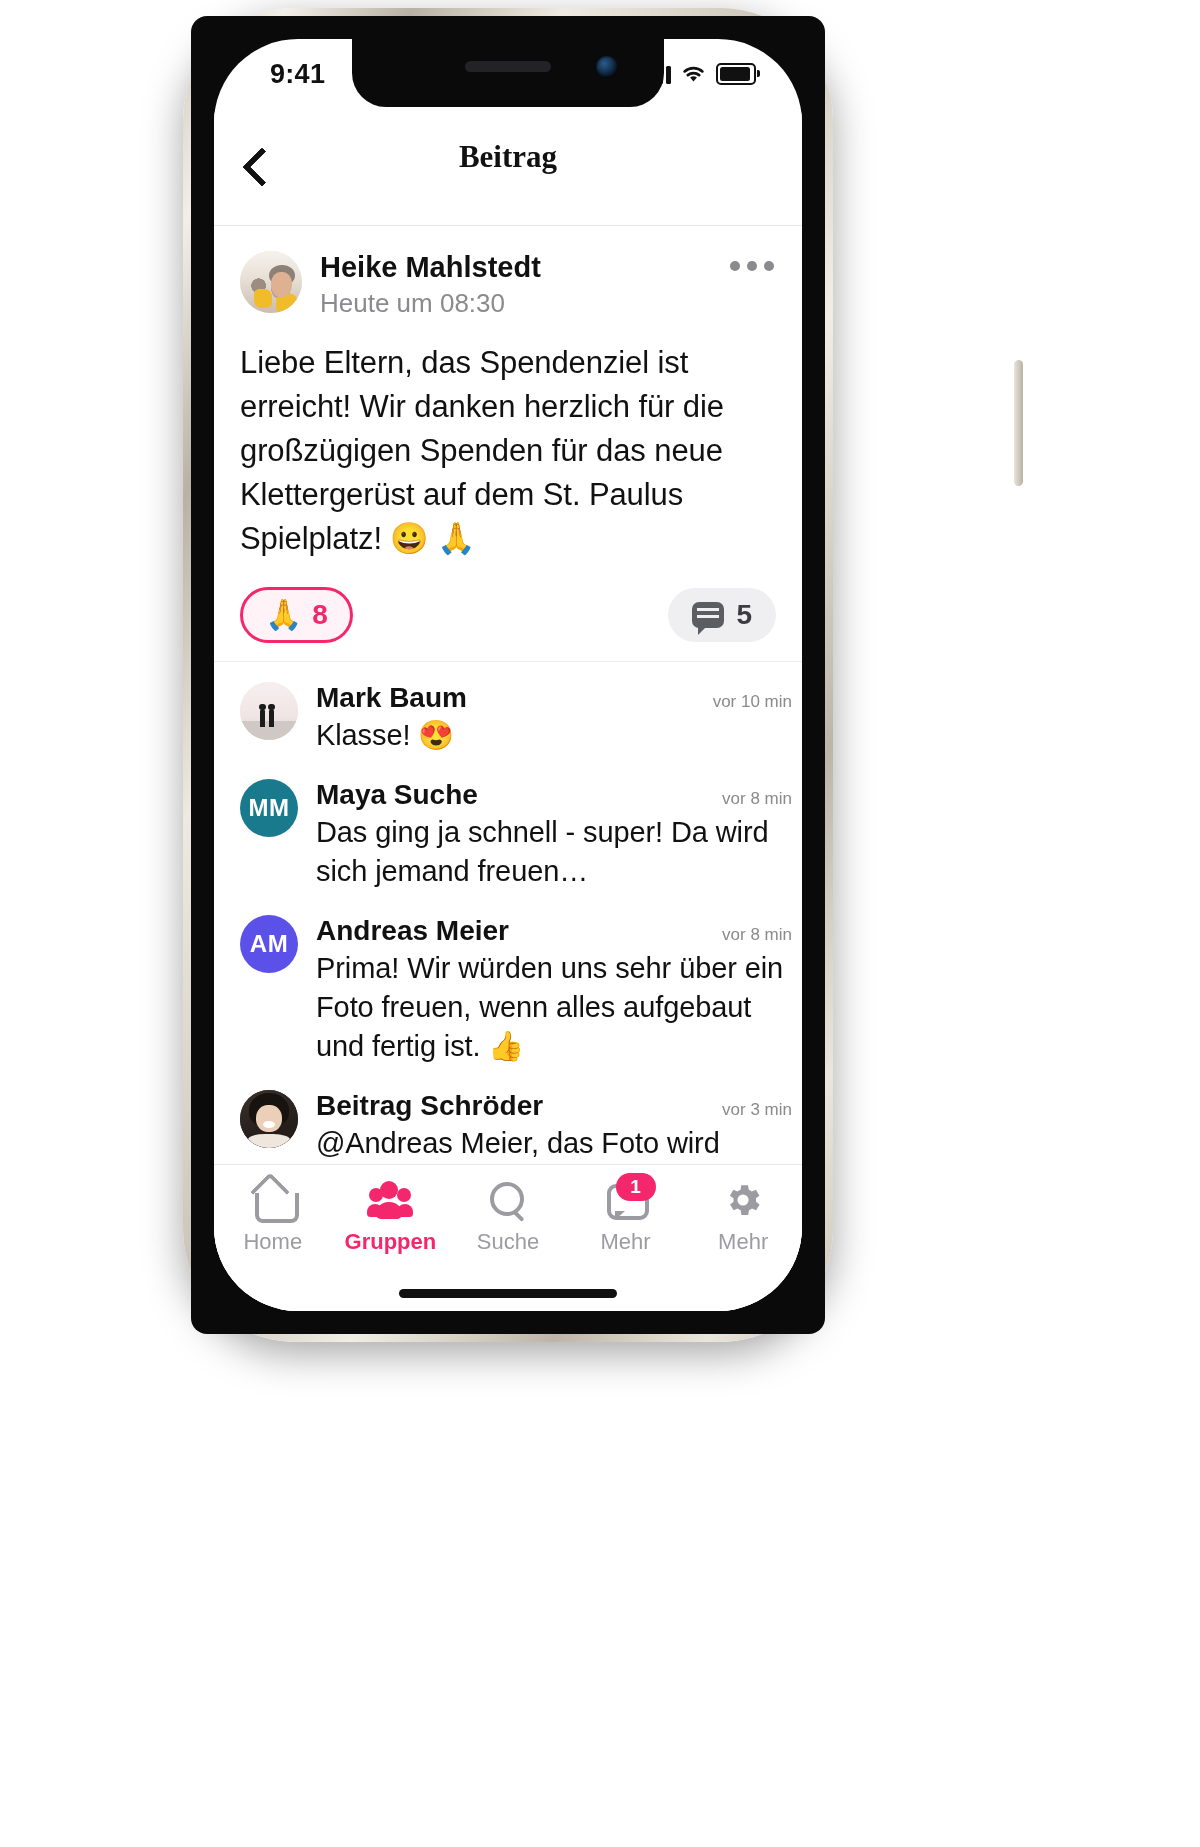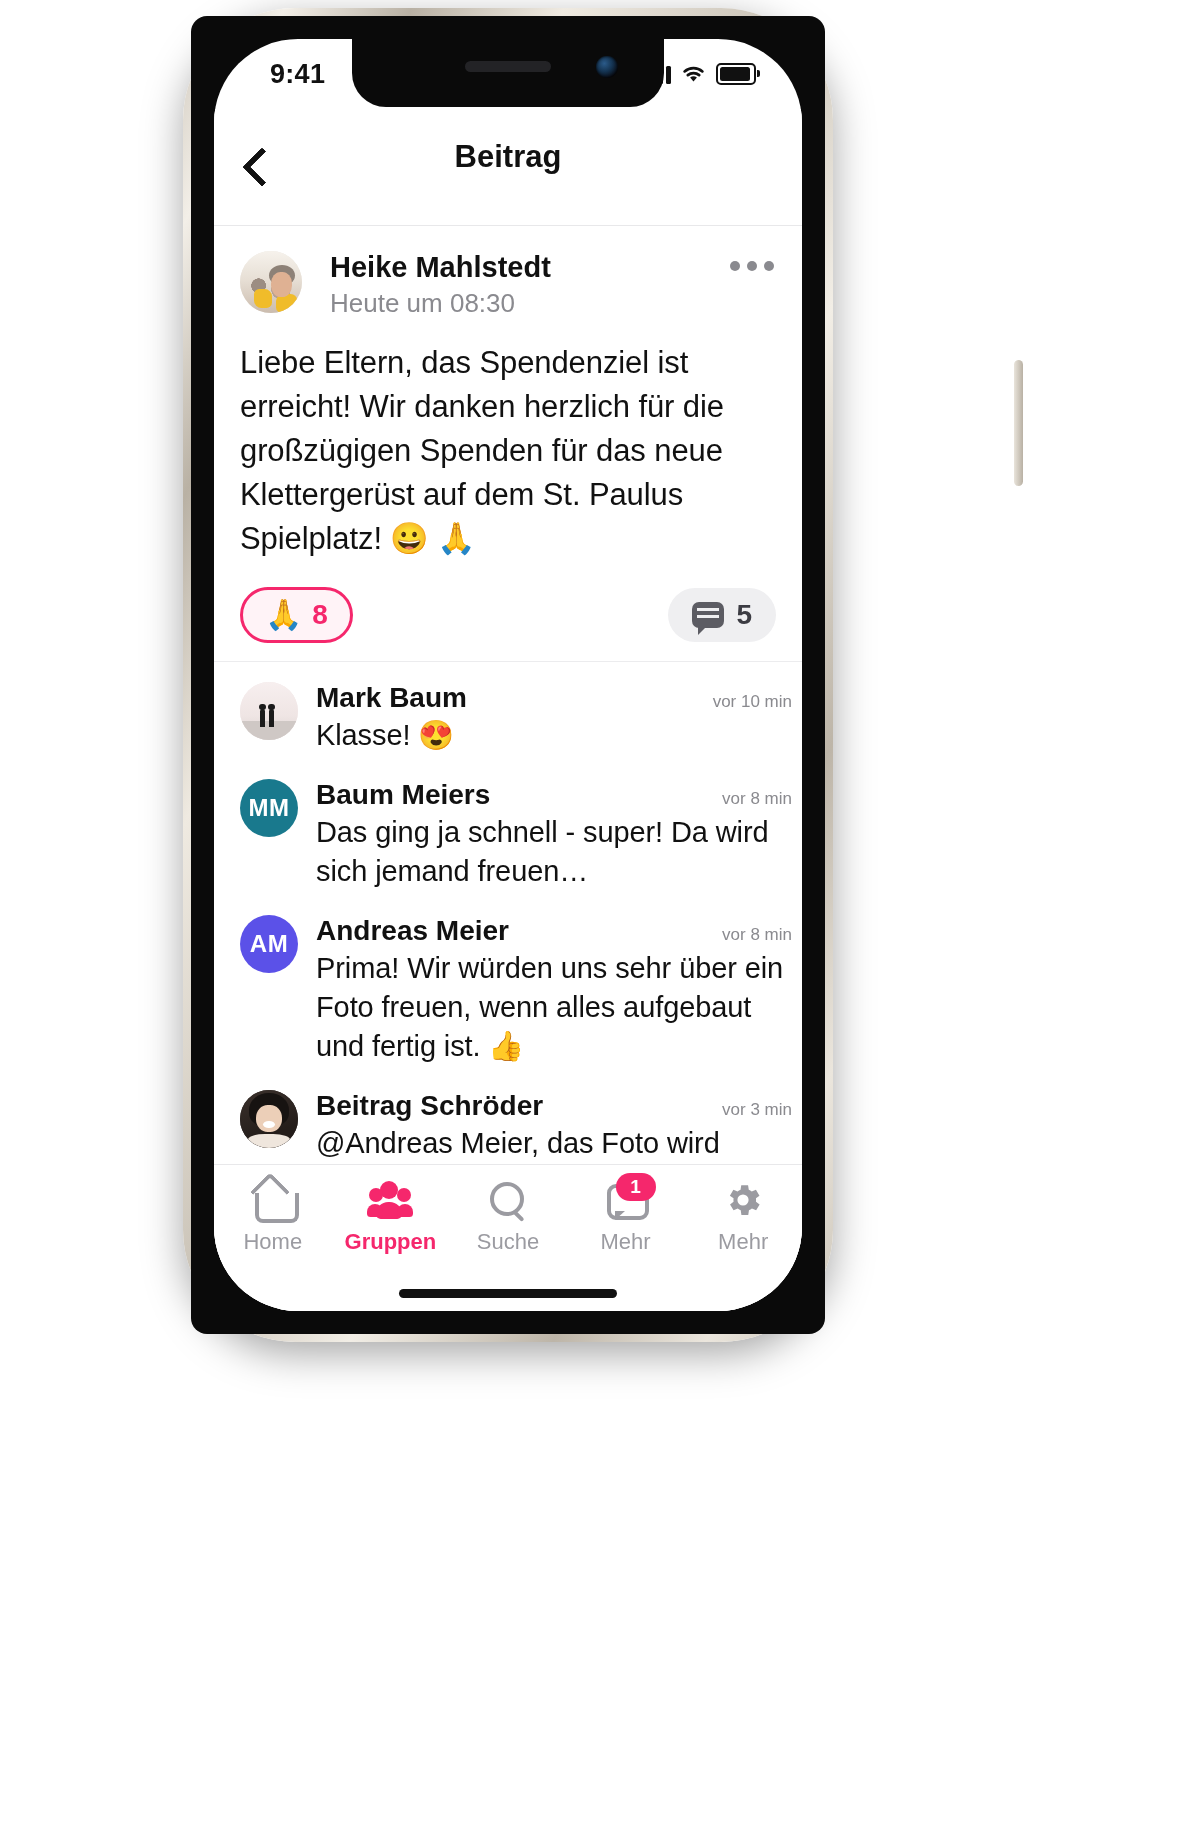--- a/index.html
+++ b/index.html
@@ -55,28 +55,28 @@
   .sig i:nth-child(4){height:18px;}
   .batt{width:36px;height:18px;border:2.5px solid #111;border-radius:5px;position:relative;}
   .batt::after{content:"";position:absolute;right:-6px;top:5px;width:3px;height:7px;background:#111;border-radius:0 2px 2px 0;}
   .batt i{position:absolute;left:2px;top:2px;bottom:2px;width:84%;background:#111;border-radius:2.5px;}
 
   
   .appbar{position:absolute;top:70px;left:0;right:0;height:116px;background:#fff;
     border-bottom:1px solid #e8e8ea;z-index:20;}
   .back-btn{position:absolute;left:16px;top:26px;width:64px;height:64px;display:flex;align-items:center;justify-content:center;cursor:pointer;}
   .chev{width:22px;height:22px;border-left:6px solid #111;border-bottom:6px solid #111;transform:rotate(45deg);border-radius:2px;}
-  .appbar-title{position:absolute;left:0;right:0;top:30px;text-align:center;font-size:31px;font-weight:700;color:#111;}
+  .appbar-title{position:absolute;left:0;right:0;top:30px;text-align:center;font-size:31px;font-weight:700;color:#111;font-family:Liberation Serif, serif;}
 
   
   .content{position:absolute;top:186px;left:0;right:0;bottom:0;background:#fff;overflow:hidden;}
 
   
   .post{padding:26px 26px 18px 26px;border-bottom:1px solid #ececee;}
-  .post-head{display:flex;align-items:flex-start;gap:28px;position:relative;}
+  .post-head{display:flex;align-items:flex-start;gap:18px;position:relative;}
   .avatar{width:62px;height:62px;border-radius:50%;flex:0 0 62px;overflow:hidden;position:relative;}
   .av-heike{background:#ece9e4;}
   .av-heike .ph-bg{position:absolute;inset:0;background:
       radial-gradient(circle at 66% 62%,#b6a193 0 17%,transparent 17.5%),
       radial-gradient(circle at 30% 56%,#9c8d82 0 13%,transparent 13.5%),
       linear-gradient(180deg,#f6f2ec 0%,#e7dfd5 46%,#cbbcae 100%);}
   .av-heike .ph-hair{position:absolute;left:46%;top:22%;width:42%;height:34%;border-radius:50%;background:#8d8177;}
   .av-heike .ph-face{position:absolute;left:50%;top:34%;width:34%;height:40%;border-radius:46%;background:#dfb193;}
   .av-heike .ph-y1{position:absolute;left:22%;top:62%;width:30%;height:30%;background:#f0bc2a;border-radius:28% 40% 30% 40%;}
   .av-heike .ph-y2{position:absolute;left:58%;top:70%;width:34%;height:30%;background:#f0bc2a;border-radius:38% 30% 40% 30%;}
@@ -262,21 +262,21 @@
                 <div class="c-text">Klasse! 😍</div>
               </div>
             </div>
 
             <div class="comment">
               <div class="c-avatar av-initials" style="background:#19798d">
                 <span>MM</span>
               </div>
               <div class="c-main">
                 <div class="c-top">
-                  <span class="c-name">Baum Meiers</span>
+                  <span class="c-name">Maya Suche</span>
                   <span class="c-time">vor 8 min</span>
                 </div>
                 <div class="c-text">Das ging ja schnell - super! Da wird sich jemand freuen…</div>
               </div>
             </div>
 
             <div class="comment">
               <div class="c-avatar av-initials" style="background:#5b51e8">
                 <span>AM</span>
               </div>

